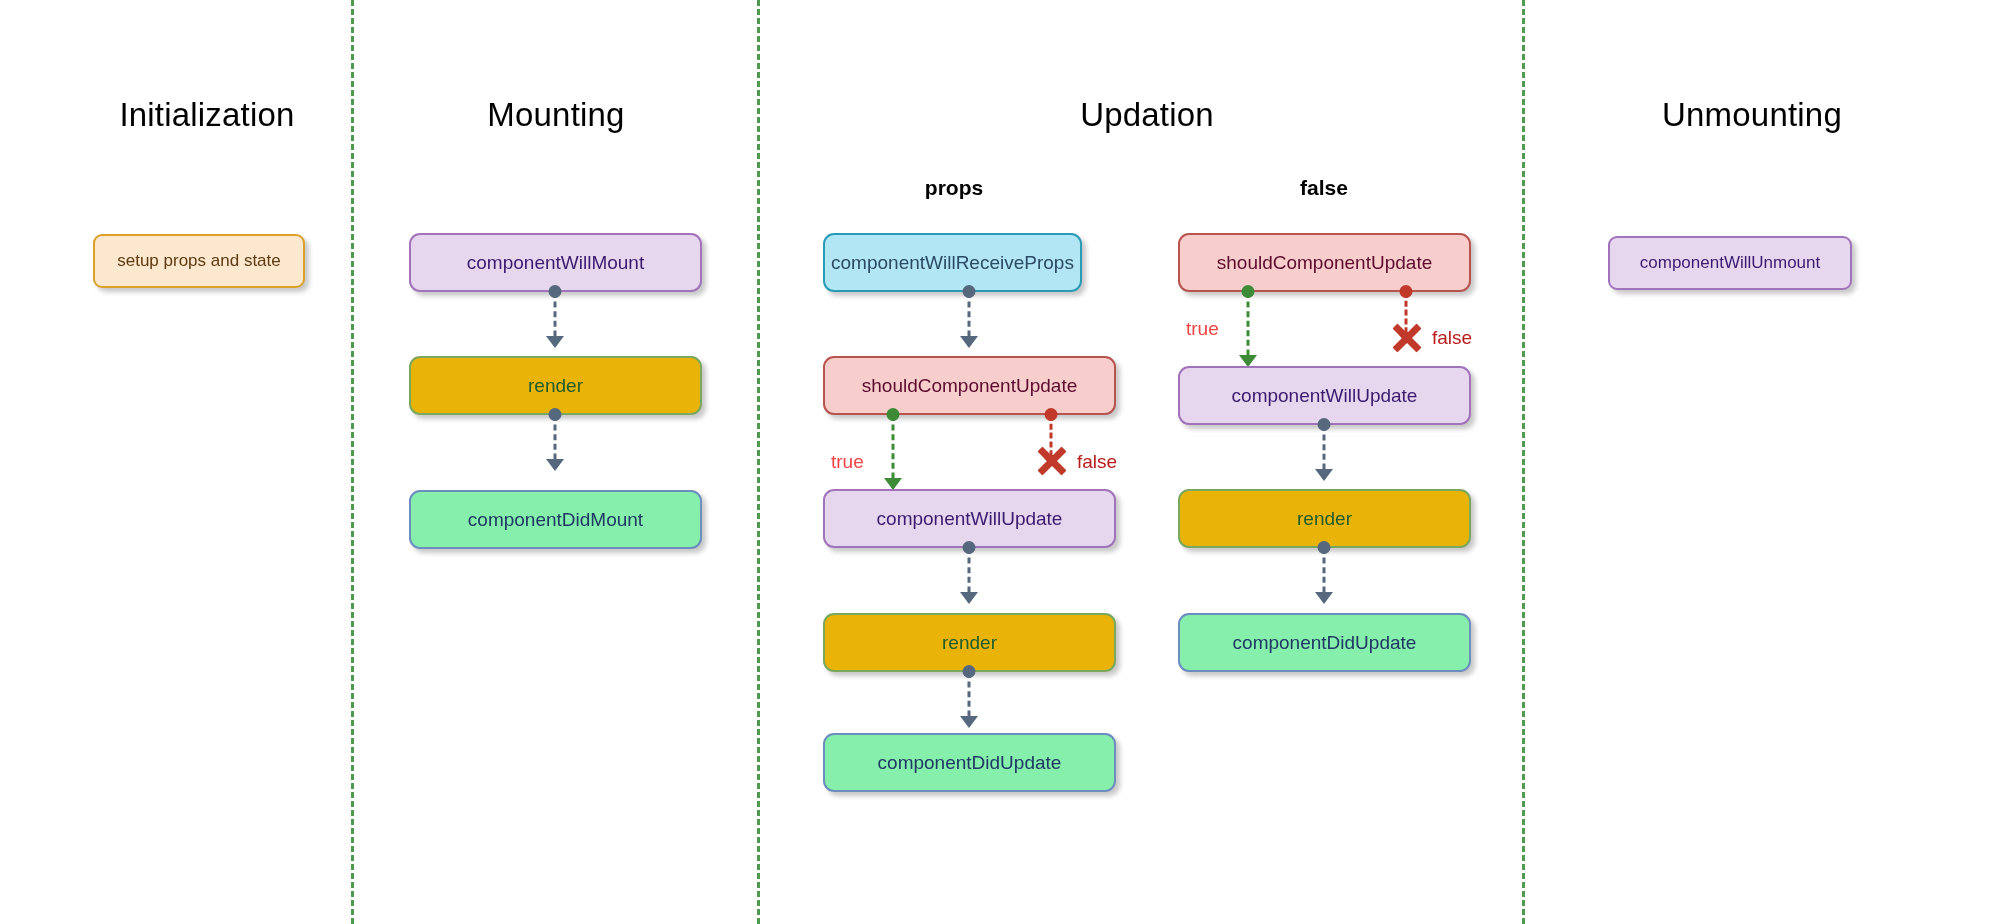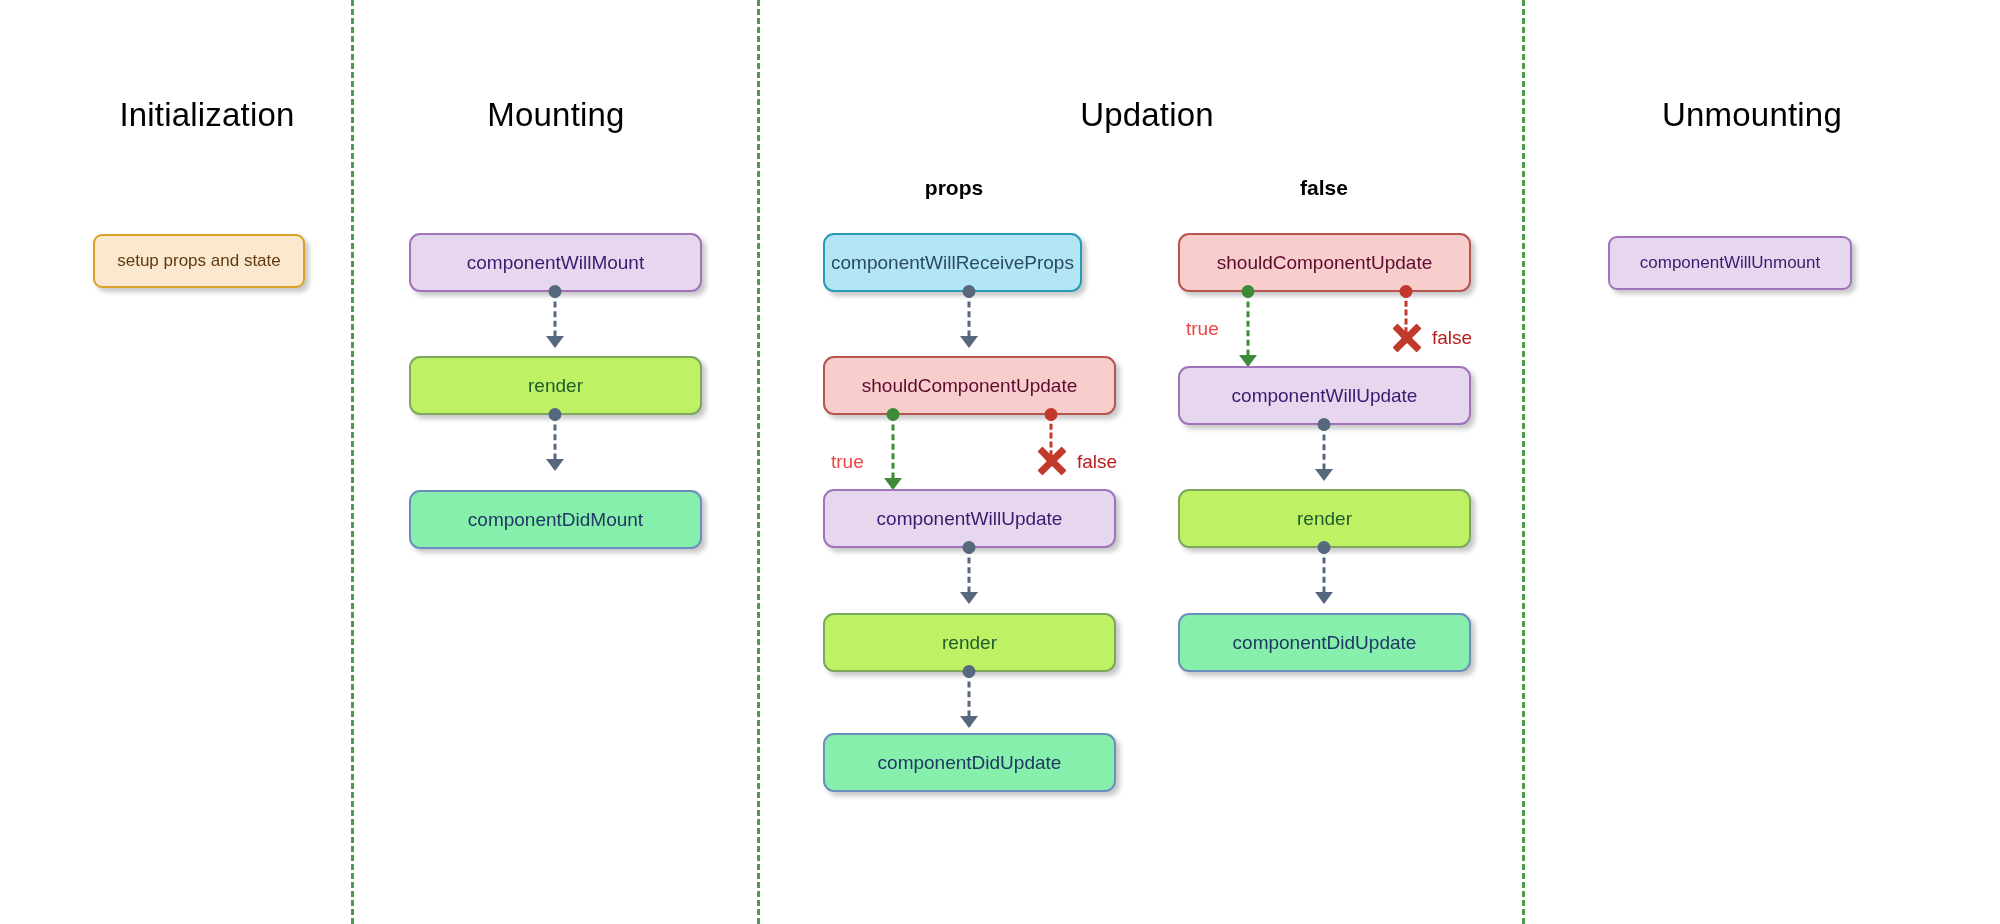--- a/index.html
+++ b/index.html
@@ -65,21 +65,21 @@
     white-space: nowrap;
   }
   .node.small {
     height: 54px;
     font-size: 17px;
     border-radius: 9px;
   }
 
   .n-orange { background:#fce8ce; border-color:#d9a128; color:#5e3a10; }
   .n-purple { background:#e7d7ee; border-color:#a173bb; color:#3b1a70; }
-  .n-green  { background:#bef264; border-color:#7aa85c; color:#1f5c2e; }
+  .n-green  { background:#eab308; border-color:#7aa85c; color:#1f5c2e; }
   .n-blue   { background:#86efac; border-color:#6c8ebf; color:#1f3864; }
   .n-cyan   { background:#b2e6f5; border-color:#2a9bb5; color:#2b4a63; }
   .n-red    { background:#f8cecc; border-color:#b85450; color:#5c0b2e; }
 
   
   .edge {
     position: absolute;
     pointer-events: none;
   }
   .edge-line {

